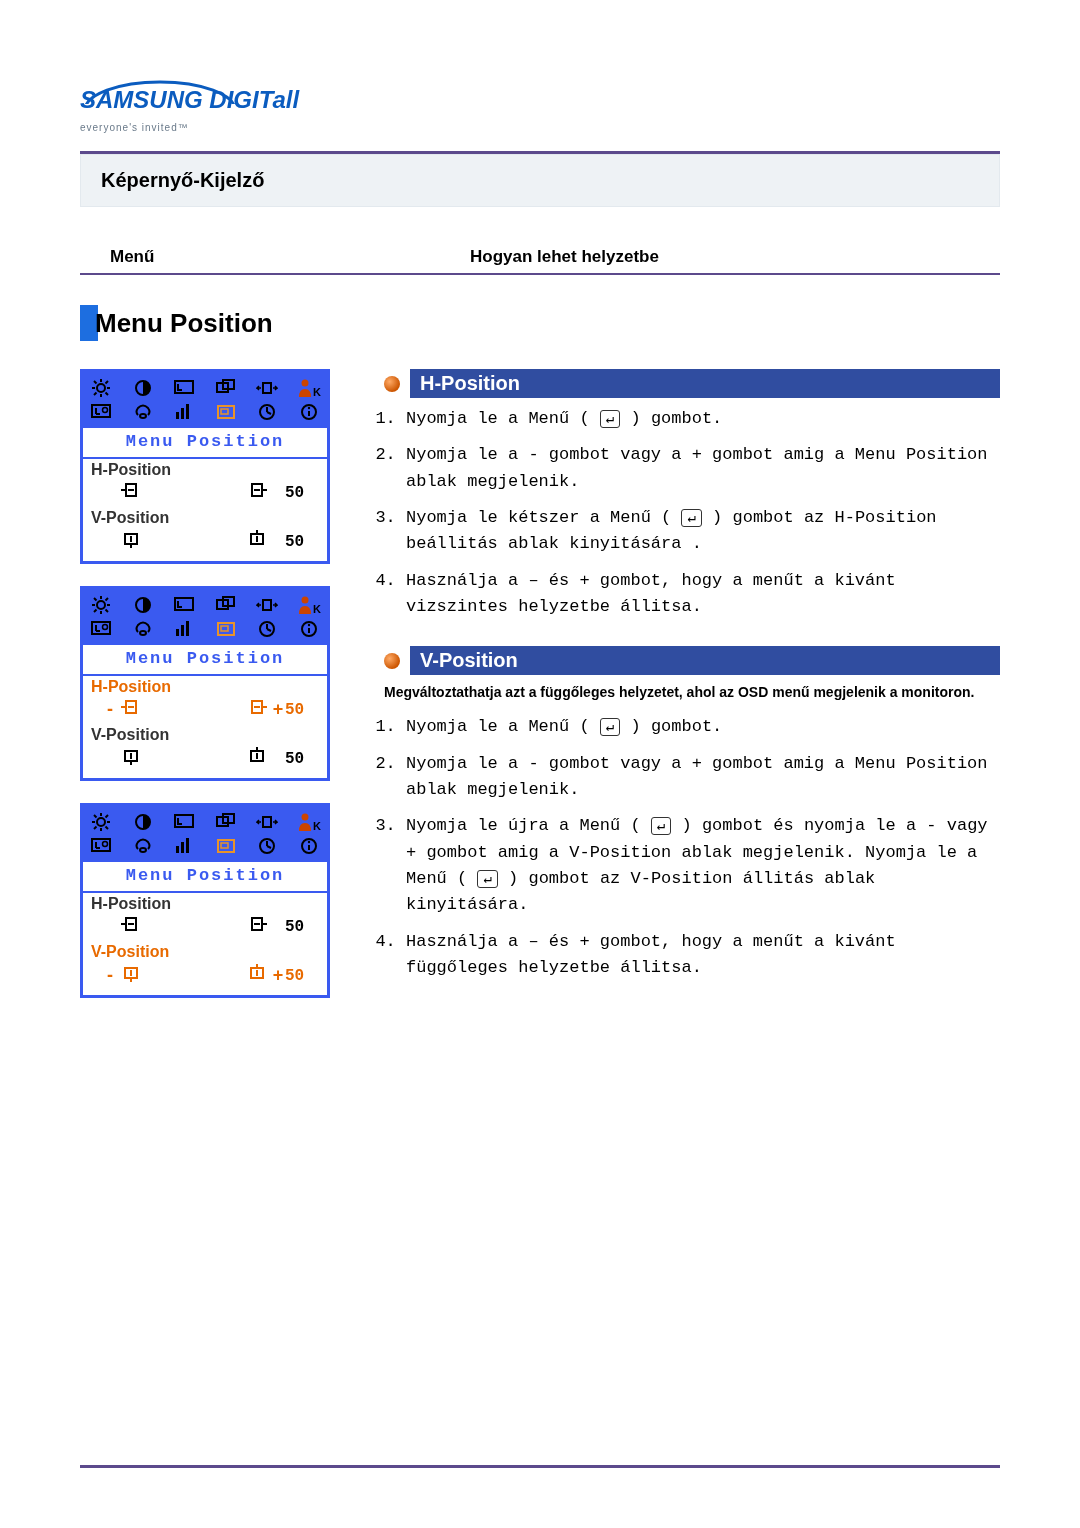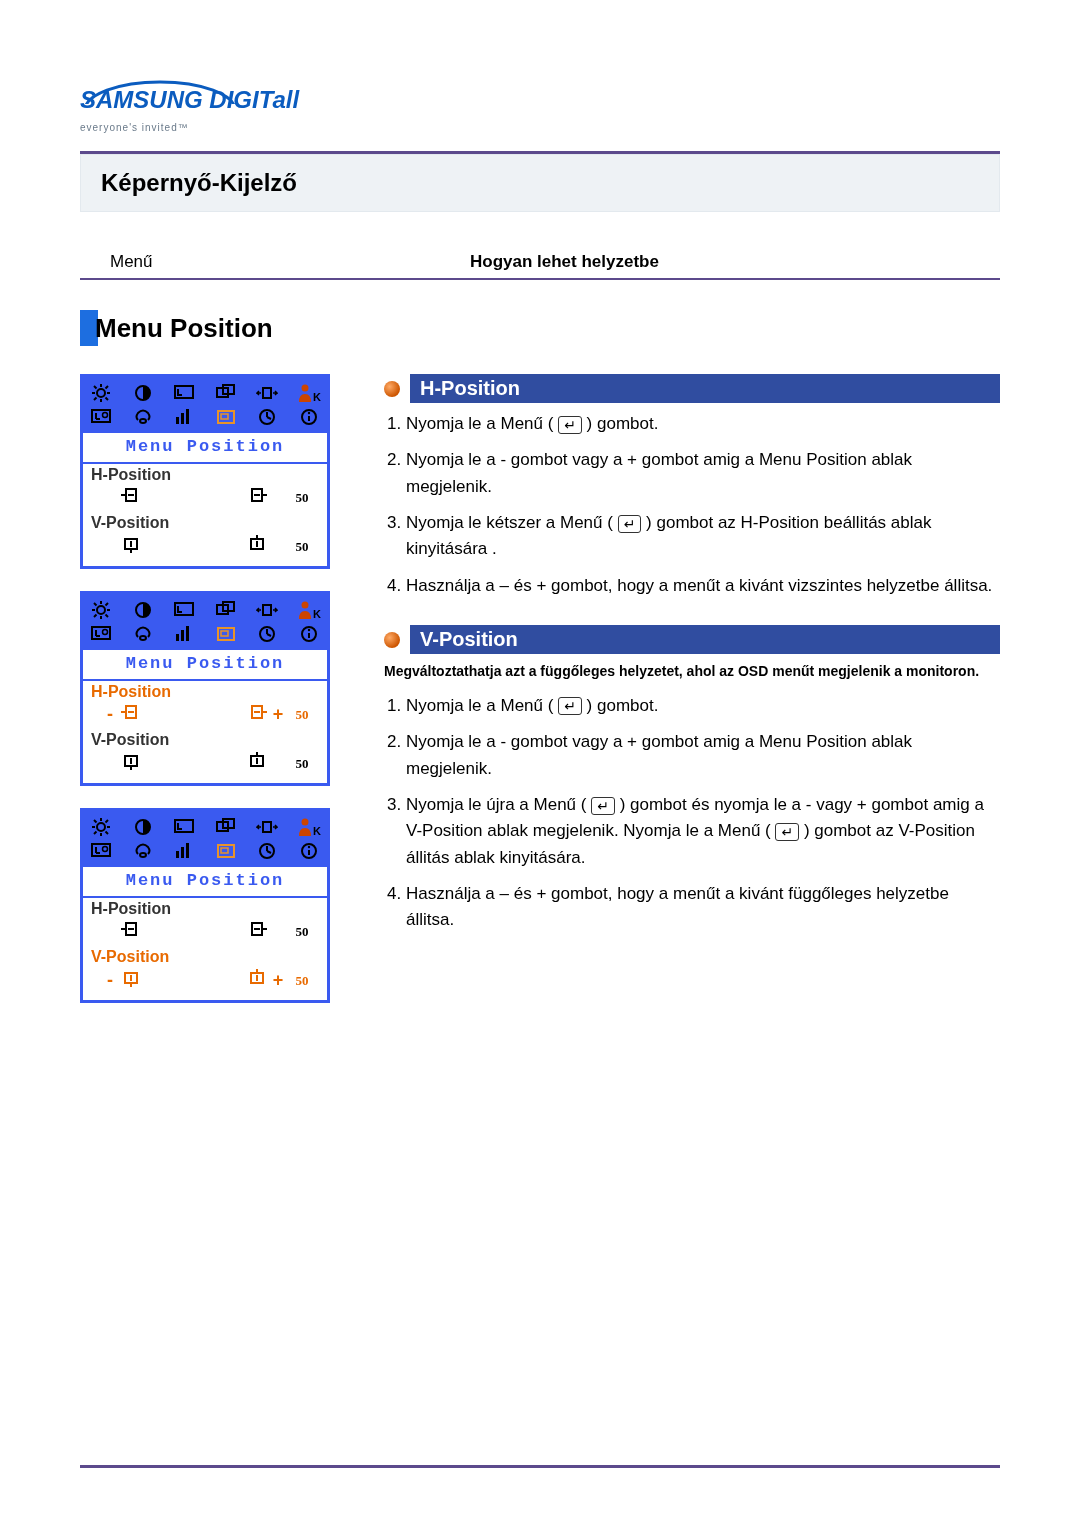--- a/index.html
+++ b/index.html
@@ -41,33 +41,33 @@
   }
   .title-bar {
     background: #eef2f5;
     padding: 14px 20px;
     margin-top: 0;
     display: flex;
     align-items: center;
     border: 1px solid #e3e9ee;
   }
   .title-bar h1 {
-    font-size: 24px;
+    font-size: 20px;
     font-weight: bold;
     text-align: center;
   }
   .sub-header {
     display: flex;
     margin-top: 40px;
     border-bottom: 2px solid #5c4a8c;
     padding: 0 10px 6px 30px;
   }
   .sub-header .col-left {
     width: 360px;
-    font-weight: normal;
+    font-weight: bold;
     font-size: 17px;
   }
   .sub-header .col-right {
     font-weight: bold;
     font-size: 17px;
   }
   .content {
     display: flex;
     margin-top: 28px;
   }
@@ -156,23 +156,23 @@
     width: 14px;
     text-align:center;
   }
   .osd-val-row .glyph {
     font-size: 18px;
     width: 28px;
     text-align:center;
   }
   .osd-val-row .val {
     width: 34px;
-    text-align: center;
-    font-size: 13px;
-    font-family: Liberation Serif, serif;
+    text-align: left;
+    font-size: 16px;
+    font-family: Liberation Mono, monospace;
   }
   .osd-val-row .val.highlight { color: #e86a00; }
 
   
   .sec-head {
     display: flex;
     align-items: center;
     margin-bottom: 8px;
   }
   .bullet-circle {
@@ -194,20 +194,21 @@
     font-size: 14px;
     font-weight: bold;
     margin: 6px 0 12px 0;
     line-height: 1.35;
   }
   ol.steps {
     list-style: decimal;
     padding-left: 22px;
     font-size: 17px;
     line-height: 1.55;
+    font-family: Liberation Mono, monospace;
   }
   ol.steps li { margin-bottom: 10px; }
   .inline-icon {
     display: inline-block;
     border: 1.5px solid #333;
     border-radius: 3px;
     padding: 0 5px;
     font-size: 14px;
     line-height: 16px;
     vertical-align: middle;
@@ -667,21 +668,21 @@
             <li>Nyomja le a - gombot vagy a + gombot amig a Menu Position ablak megjelenik.</li>
             <li>Nyomja le kétszer a Menű ( <span class="inline-icon">↵</span> ) gombot az H-Position beállitás ablak kinyitására .</li>
             <li>Használja a – és + gombot, hogy a menűt a kivánt vizszintes helyzetbe állitsa.</li>
           </ol>
   </div>
         <div class="sec-block">
     <div class="sec-head">
       <div class="bullet-circle"></div>
       <div class="sec-head-bar">V-Position</div>
     </div>
-    <div class="sec-desc">Megváltoztathatja azt a függőleges helyzetet, ahol az OSD menűt megjelenik a monitoron.</div>
+    <div class="sec-desc">Megváltoztathatja azt a függőleges helyzetet, ahol az OSD menű megjelenik a monitoron.</div>
     <ol class="steps">
             <li>Nyomja le a Menű  ( <span class="inline-icon">↵</span> ) gombot.</li>
             <li>Nyomja le a - gombot vagy a + gombot amig a Menu Position ablak megjelenik.</li>
             <li>Nyomja le újra a Menű ( <span class="inline-icon">↵</span> ) gombot és nyomja le a - vagy + gombot amig a V-Position ablak megjelenik. Nyomja le a Menű ( <span class="inline-icon">↵</span> ) gombot az V-Position állitás ablak kinyitására.</li>
             <li>Használja a – és + gombot, hogy a menűt a kivánt függőleges helyzetbe állitsa.</li>
           </ol>
   </div>
       </div>
   </div>
 

